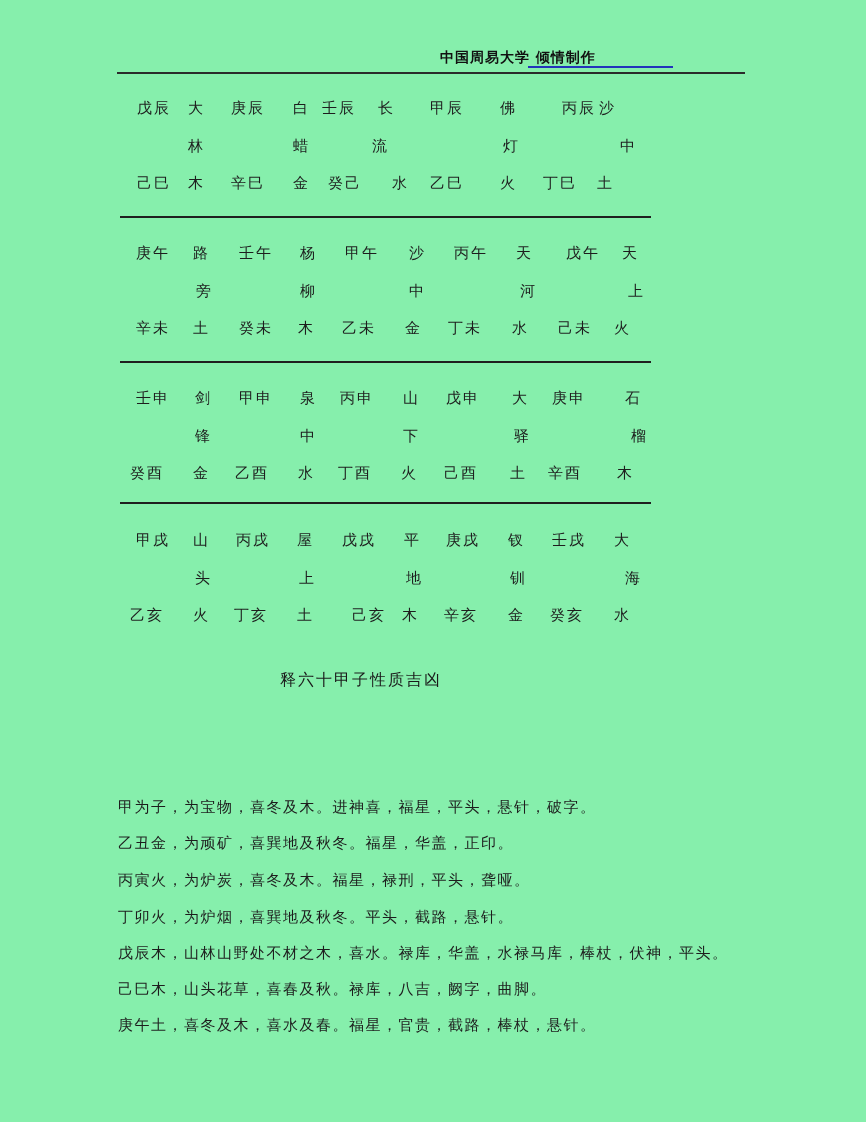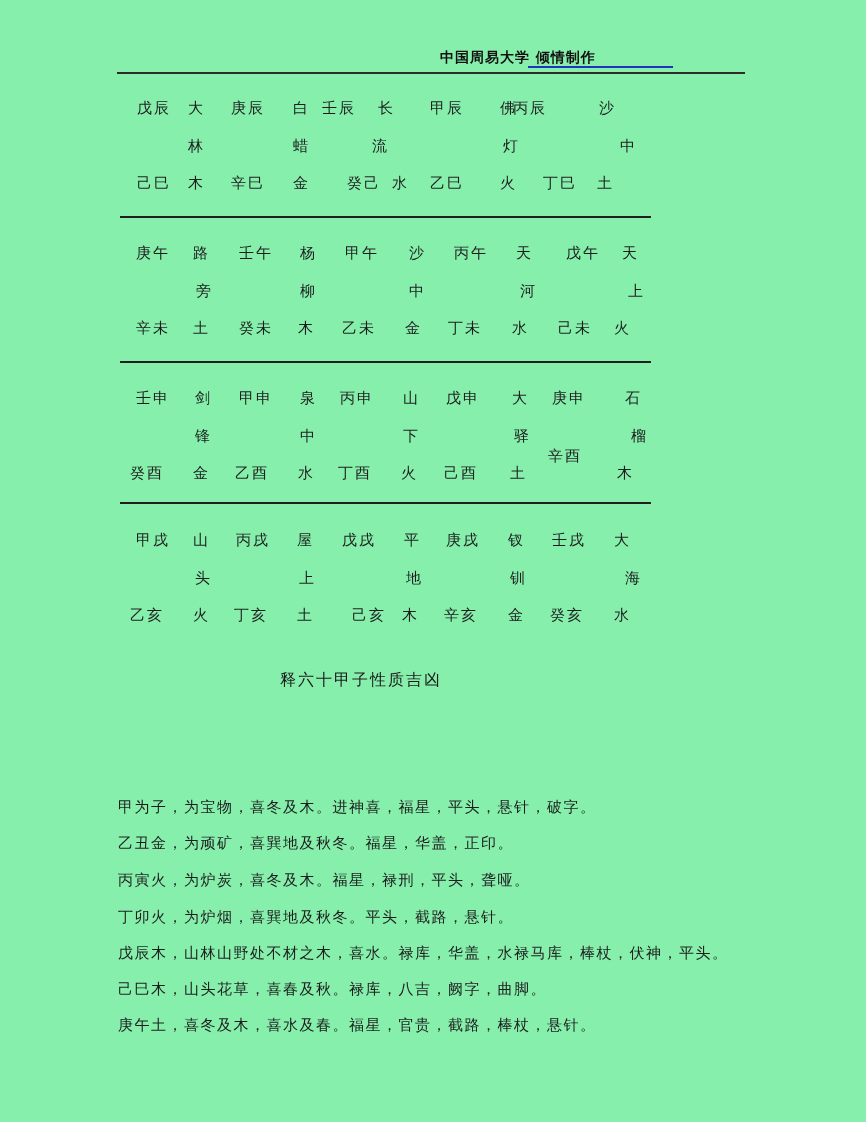--- a/index.html
+++ b/index.html
@@ -41,32 +41,32 @@
       <span class="tc" style="left:188px;top:38px">林</span>
       <span class="tc" style="left:188px;top:75px">木</span>
 
       <span class="tc pr" style="left:231px;top:0">庚辰</span>
       <span class="tc pr" style="left:231px;top:75px">辛巳</span>
       <span class="tc" style="left:293px;top:0">白</span>
       <span class="tc" style="left:293px;top:38px">蜡</span>
       <span class="tc" style="left:293px;top:75px">金</span>
 
       <span class="tc pr" style="left:322px;top:0">壬辰</span>
-      <span class="tc pr" style="left:347px;top:75px">癸己</span>
+      <span class="tc pr" style="left:328px;top:75px">癸己</span>
       <span class="tc" style="left:378px;top:0">长</span>
       <span class="tc" style="left:372px;top:38px">流</span>
       <span class="tc" style="left:392px;top:75px">水</span>
 
       <span class="tc pr" style="left:430px;top:0">甲辰</span>
       <span class="tc pr" style="left:430px;top:75px">乙巳</span>
       <span class="tc" style="left:500px;top:0">佛</span>
       <span class="tc" style="left:503px;top:38px">灯</span>
       <span class="tc" style="left:500px;top:75px">火</span>
 
-      <span class="tc pr" style="left:513px;top:0">丙辰</span>
+      <span class="tc pr" style="left:562px;top:0">丙辰</span>
       <span class="tc pr" style="left:543px;top:75px">丁巳</span>
       <span class="tc" style="left:599px;top:0">沙</span>
       <span class="tc" style="left:620px;top:38px">中</span>
       <span class="tc" style="left:597px;top:75px">土</span>
     </div>
 
     <div class="abs divider" style="top:216px"></div>
 
     <div class="sect" style="top:245px">
       <span class="tc pr" style="left:136px;top:0">庚午</span>
@@ -121,21 +121,21 @@
       <span class="tc" style="left:403px;top:38px">下</span>
       <span class="tc" style="left:401px;top:75px">火</span>
 
       <span class="tc pr" style="left:446px;top:0">戊申</span>
       <span class="tc pr" style="left:444px;top:75px">己酉</span>
       <span class="tc" style="left:512px;top:0">大</span>
       <span class="tc" style="left:514px;top:38px">驿</span>
       <span class="tc" style="left:510px;top:75px">土</span>
 
       <span class="tc pr" style="left:552px;top:0">庚申</span>
-      <span class="tc pr" style="left:548px;top:58px">辛酉</span>
+      <span class="tc pr" style="left:548px;top:75px">辛酉</span>
       <span class="tc" style="left:625px;top:0">石</span>
       <span class="tc" style="left:631px;top:38px">榴</span>
       <span class="tc" style="left:617px;top:75px">木</span>
     </div>
 
     <div class="abs divider" style="top:502px"></div>
 
     <div class="sect" style="top:532px">
       <span class="tc pr" style="left:136px;top:0">甲戌</span>
       <span class="tc pr" style="left:130px;top:75px">乙亥</span>

